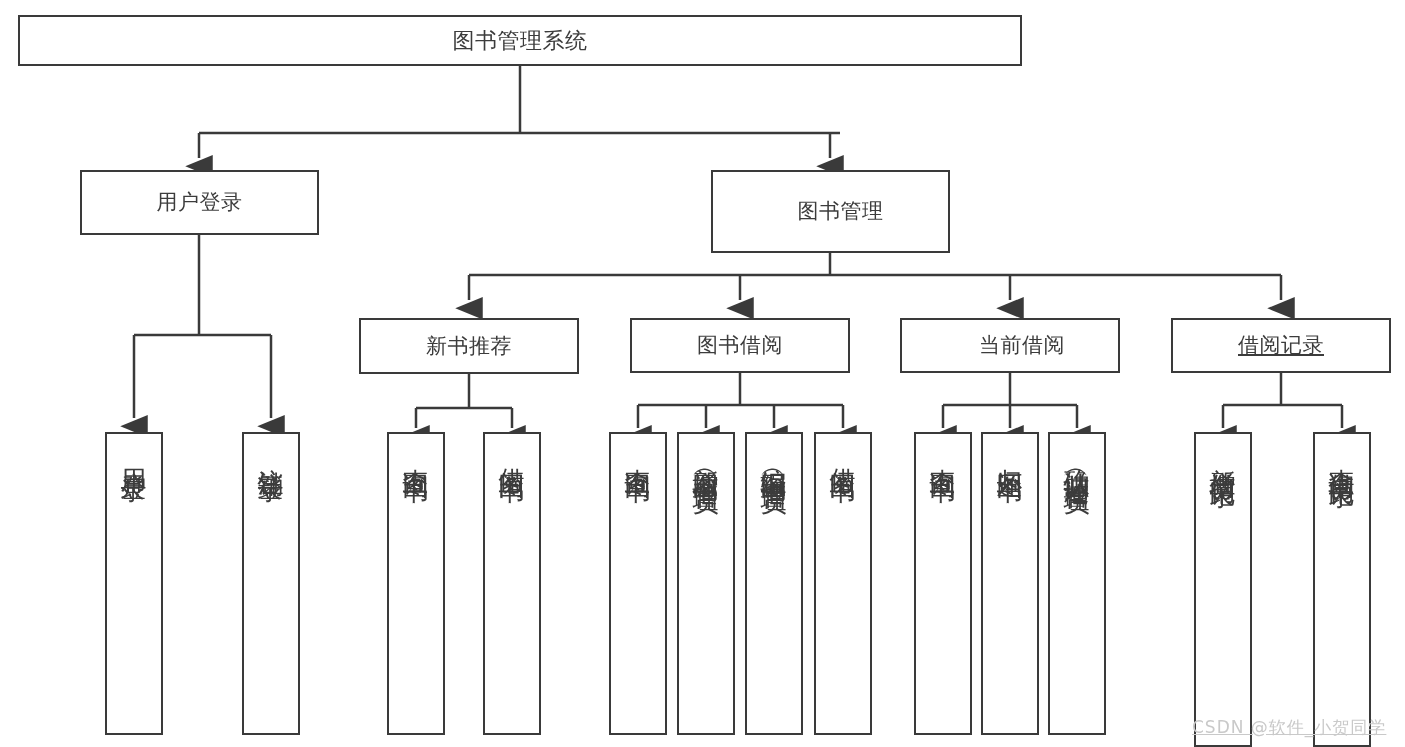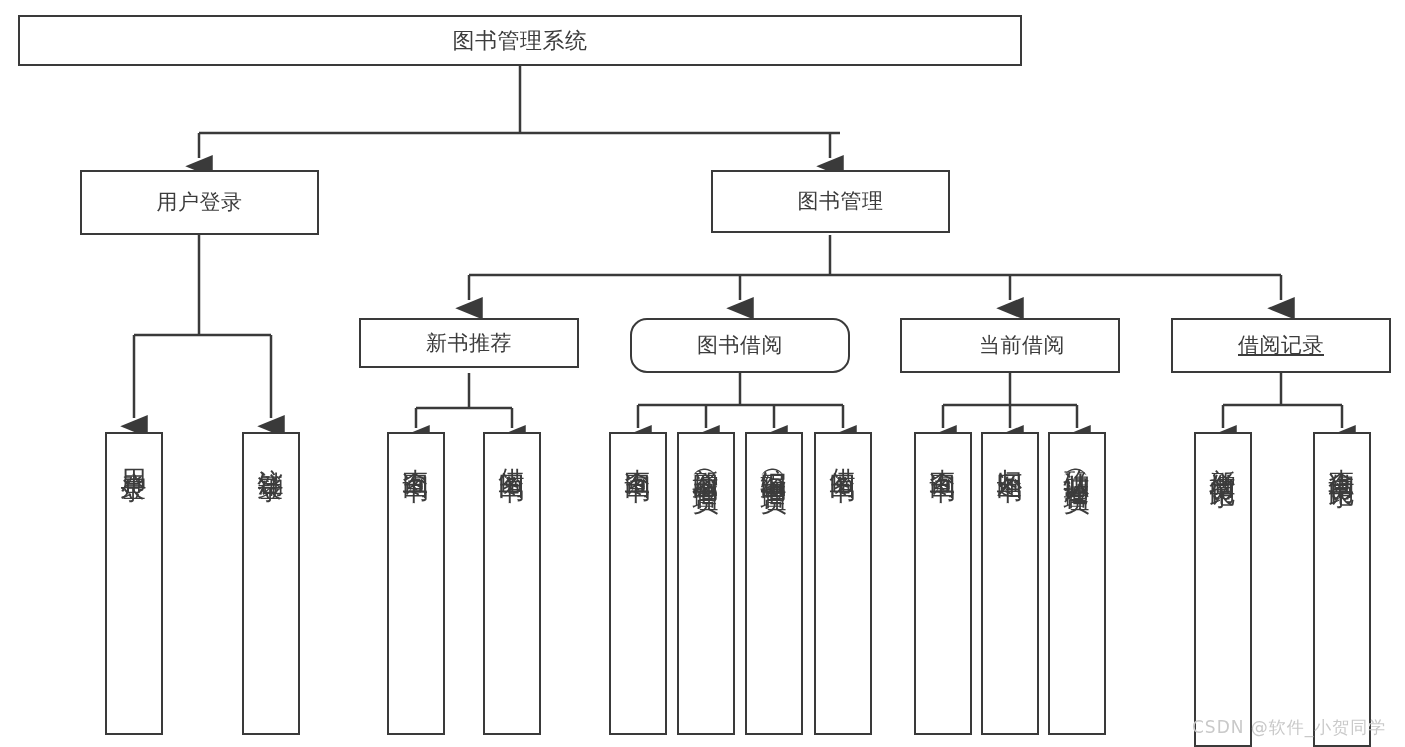--- a/index.html
+++ b/index.html
@@ -125,28 +125,28 @@
     </g>
   </svg>
 
   <div class="node horiz root" style="left:18px; top:15px; width:1004px; height:51px;">
     <span class="label">图书管理系统</span>
   </div>
 
   <div class="node horiz" style="left:80px; top:170px; width:239px; height:65px;">
     <span class="label">用户登录</span>
   </div>
-  <div class="node horiz" style="left:711px; top:170px; width:239px; height:63px;padding-left:20px;">
+  <div class="node horiz" style="left:711px; top:170px; width:239px; height:83px;padding-left:20px;">
     <span class="label">图书管理</span>
   </div>
 
-  <div class="node horiz" style="left:359px; top:318px; width:220px; height:50px;">
+  <div class="node horiz" style="left:359px; top:318px; width:220px; height:56px;">
     <span class="label">新书推荐</span>
   </div>
-  <div class="node horiz" style="left:630px; top:318px; width:220px; height:55px;border-radius:17px;">
+  <div class="node horiz" style="left:630px; top:318px; width:220px; height:55px;">
     <span class="label">图书借阅</span>
   </div>
   <div class="node horiz" style="left:900px; top:318px; width:220px; height:55px;padding-left:24px;">
     <span class="label">当前借阅</span>
   </div>
   <div class="node horiz" style="left:1171px; top:318px; width:220px; height:55px;text-decoration:underline;">
     <span class="label">借阅记录</span>
   </div>
 
   <div class="node vert" style="left:105px; top:432px; width:58px; height:303px;">
@@ -186,15 +186,15 @@
     <span class="label">确认归还（管理员）</span>
   </div>
 
   <div class="node vert" style="left:1194px; top:432px; width:58px; height:315px;">
     <span class="label">新增借阅记录</span>
   </div>
   <div class="node vert" style="left:1313px; top:432px; width:58px; height:315px;">
     <span class="label">查询借阅记录</span>
   </div>
 
-  <div class="watermark" style="left:1192px; top:716px;">CSDN @软件_小贺同学</div>
+  <div class="watermark" style="left:1192px; top:716px;text-decoration:underline;">CSDN @软件_小贺同学</div>
 
 </div>
 
 </body></html>

